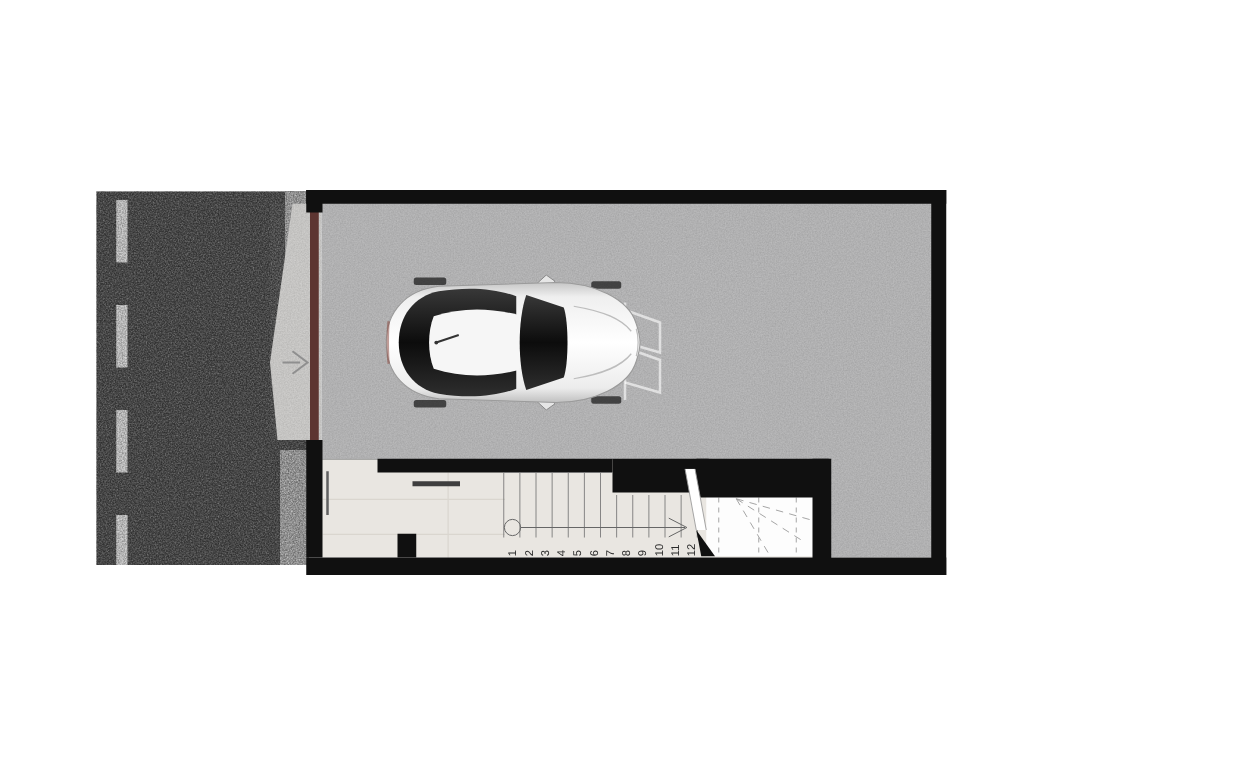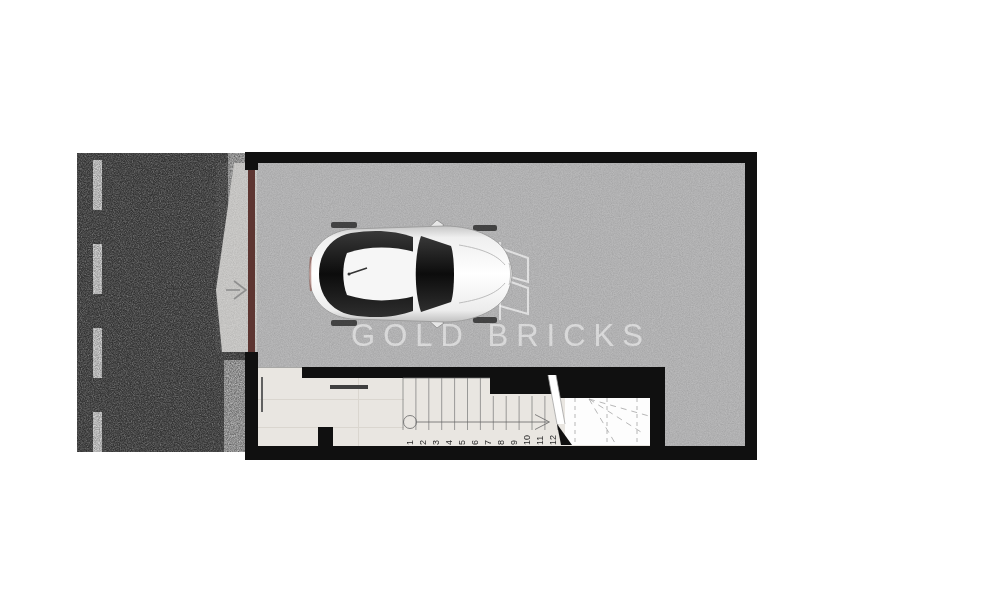--- a/index.html
+++ b/index.html
@@ -208,15 +208,14 @@
 
     <path d="M124 17 L154 27 C158 38 158 72 154 83 L124 93 C117 73 117 37 124 17 Z" fill="url(#glassGrad)"></path>
 
     <g fill="none" stroke="#bdbdbd" stroke-width="1">
       <path d="M162 26 C186 30 200 36 208 46"></path>
       <path d="M162 84 C186 80 200 74 208 64"></path>
       <path d="M212 44 C214 50 214 60 212 66"></path>
     </g>
   </svg>
 
-  <div class="abs z6 watermark-text" style="left:351px;top:318px;width:300px">GOLD BRICKS</div>
 
 </div>
 
 </body></html>

